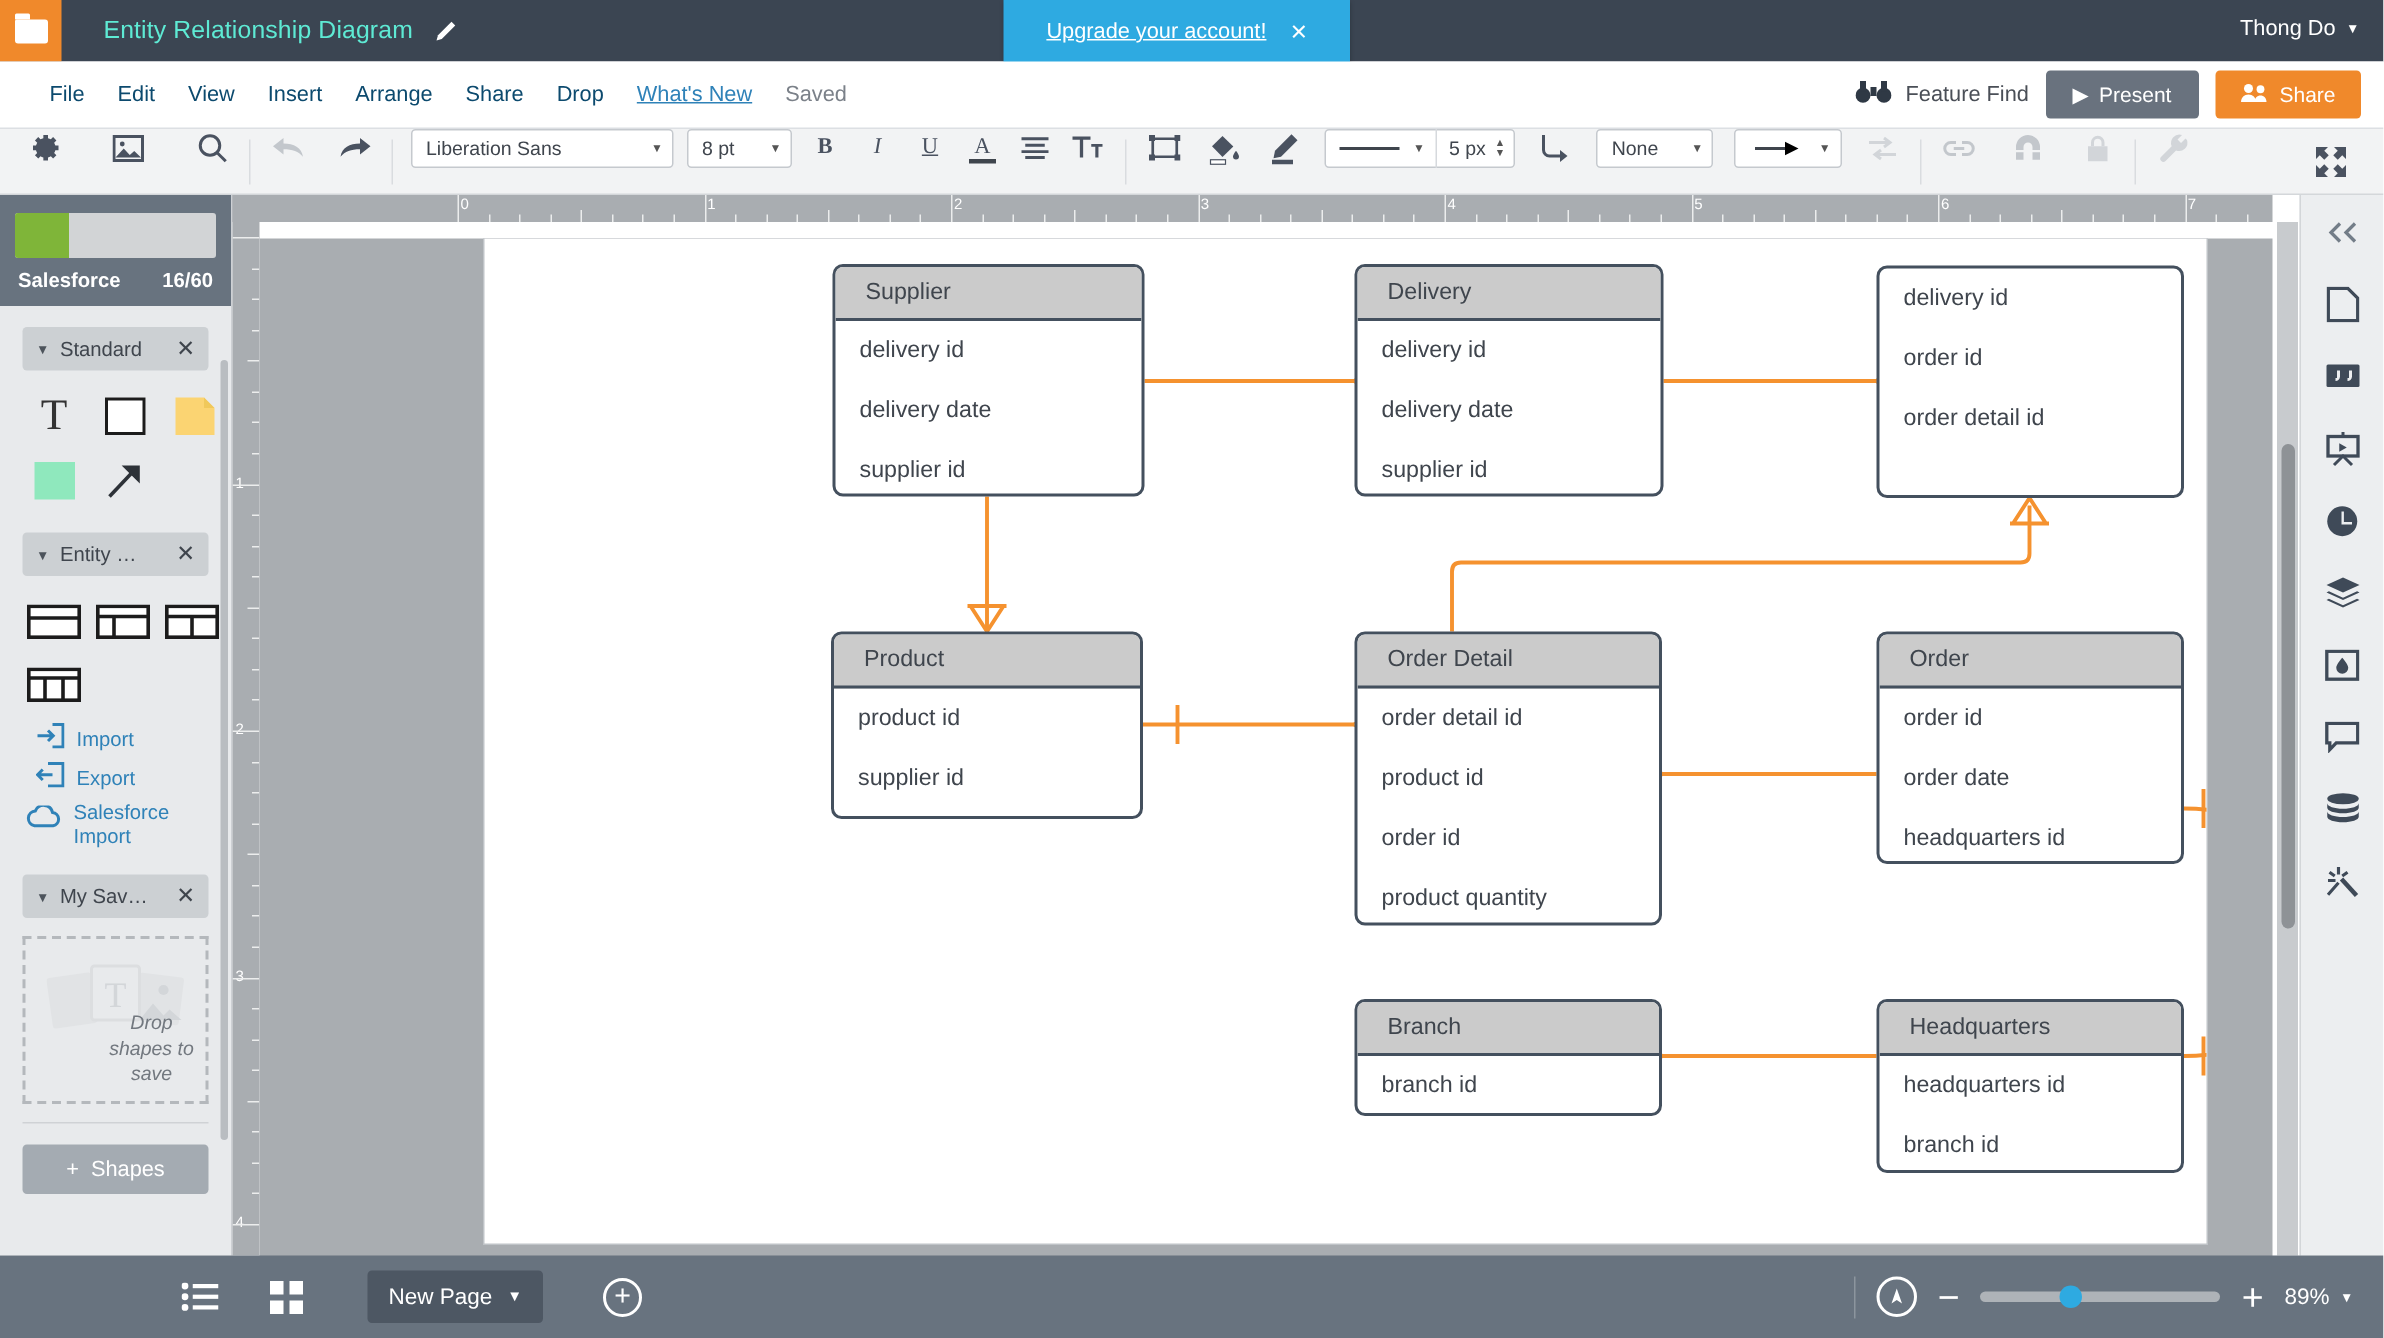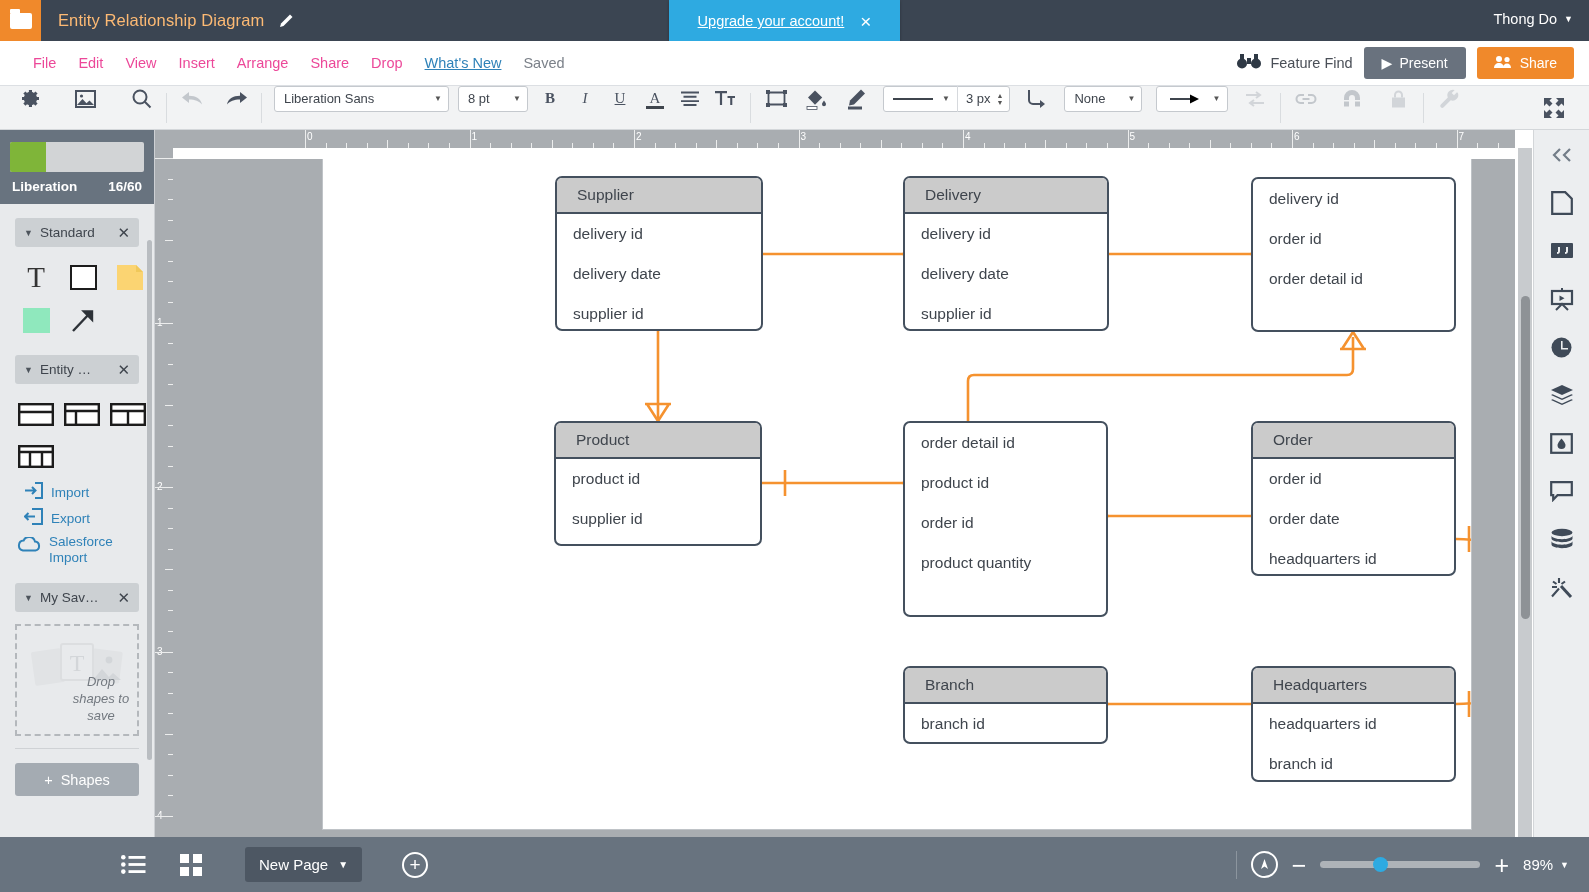--- a/index.html
+++ b/index.html
@@ -22,21 +22,21 @@
   }
   .folder-glyph {
     width: 22px; height: 16px; background: #fff; border-radius: 1px 2px 2px 2px;
     position: relative;
   }
   .folder-glyph:before {
     content: ""; position: absolute; top: -4px; left: 0;
     width: 10px; height: 4px; background: #fff; border-radius: 1px 1px 0 0;
   }
   .doc-title {
-    color: #fdba74; font-size: 16.5px; margin-left: 17px; letter-spacing: .1px;
+    color: #5eead4; font-size: 16.5px; margin-left: 28px; letter-spacing: .1px;
   }
   .pencil-icon {
     margin-left: 13px; width: 16px; height: 16px; position: relative; cursor: pointer;
   }
   .pencil-icon svg { display: block; }
   .upgrade-banner {
     position: absolute; left: 669px; top: 0; width: 231px; height: 42px;
     background: #2eaae1; display: flex; align-items: center; justify-content: center;
     gap: 16px; box-shadow: 0 1px 3px rgba(0,0,0,.28);
   }
@@ -52,21 +52,21 @@
   }
   .caret-down { font-size: 9px; }
 
   
   .menubar {
     position: absolute; top: 41px; left: 0; width: 1589px; height: 45px;
     background: #ffffff; border-bottom: 1px solid #dcdfe3;
     display: flex; align-items: center;
   }
   .menu-item {
-    font-size: 14.5px; color: #ec4899; padding: 5px 11px; cursor: pointer;
+    font-size: 14.5px; color: #0c4a6e; padding: 5px 11px; cursor: pointer;
   }
   .menu-item:first-child { margin-left: 22px; }
   .menu-whatsnew { color: #2f82b8; text-decoration: underline; cursor: pointer; }
   .menu-saved { color: #7b8189; cursor: default; }
   .menubar-right {
     margin-left: auto; display: flex; align-items: center; gap: 11px; padding-right: 15px;
   }
   .feature-find {
     display: flex; align-items: center; gap: 9px; color: #4a4f57;
     font-size: 14.5px; cursor: pointer;
@@ -435,21 +435,21 @@
           <path d="M16 1.5l4 4L9 16.5 4 17.5 5 12.5z"></path>
           <rect x="3" y="18.5" width="14" height="3"></rect>
         </svg>
       </div>
       <div class="linestyle-box">
         <span class="ls-line">
             <i></i>
           </span>
         <span class="ls-caret">▼</span>
         <span class="ls-div"></span>
-        <span class="ls-width">3 px</span>
+        <span class="ls-width">5 px</span>
         <span class="spinner">
             <span>▲</span>
             <span>▼</span>
           </span>
       </div>
       <div class="tb-icon">
         <svg width="22" height="20" viewBox="0 0 22 20" fill="none" stroke="currentColor" stroke-width="2">
           <path d="M3 1v10a4 4 0 004 4h9"></path>
           <path d="M14 11l5 4-5 4z" fill="currentColor" stroke="none"></path>
         </svg>
@@ -513,21 +513,21 @@
       </div>
     </div>
   </div>
 
   <div class="sidebar">
     <div class="complexity">
       <div class="cx-bar">
         <div class="cx-fill" id="cx-fill" style="width: 27%;"></div>
       </div>
       <div class="cx-labels">
-        <span>Liberation</span>
+        <span>Salesforce</span>
         <span>16/60</span>
       </div>
     </div>
 
     <div class="panel-header">
       <span class="ph-caret">▼</span>
       <span class="ph-label">Standard</span>
       <span class="ph-x">✕</span>
     </div>
     <div class="shape-grid">
@@ -801,20 +801,21 @@
             </div>
           </div>
           <div class="entity" style="left: 231px; top: 262px; width: 208px; height: 125px;">
             <div class="entity-title">Product</div>
             <div class="entity-rows">
               <div class="entity-row">product id</div>
               <div class="entity-row">supplier id</div>
             </div>
           </div>
           <div class="entity" style="left: 580px; top: 262px; width: 205px; height: 196px;">
+            <div class="entity-title">Order Detail</div>
             <div class="entity-rows">
               <div class="entity-row">order detail id</div>
               <div class="entity-row">product id</div>
               <div class="entity-row">order id</div>
               <div class="entity-row">product quantity</div>
             </div>
           </div>
           <div class="entity" style="left: 928px; top: 262px; width: 205px; height: 155px;">
             <div class="entity-title">Order</div>
             <div class="entity-rows">

